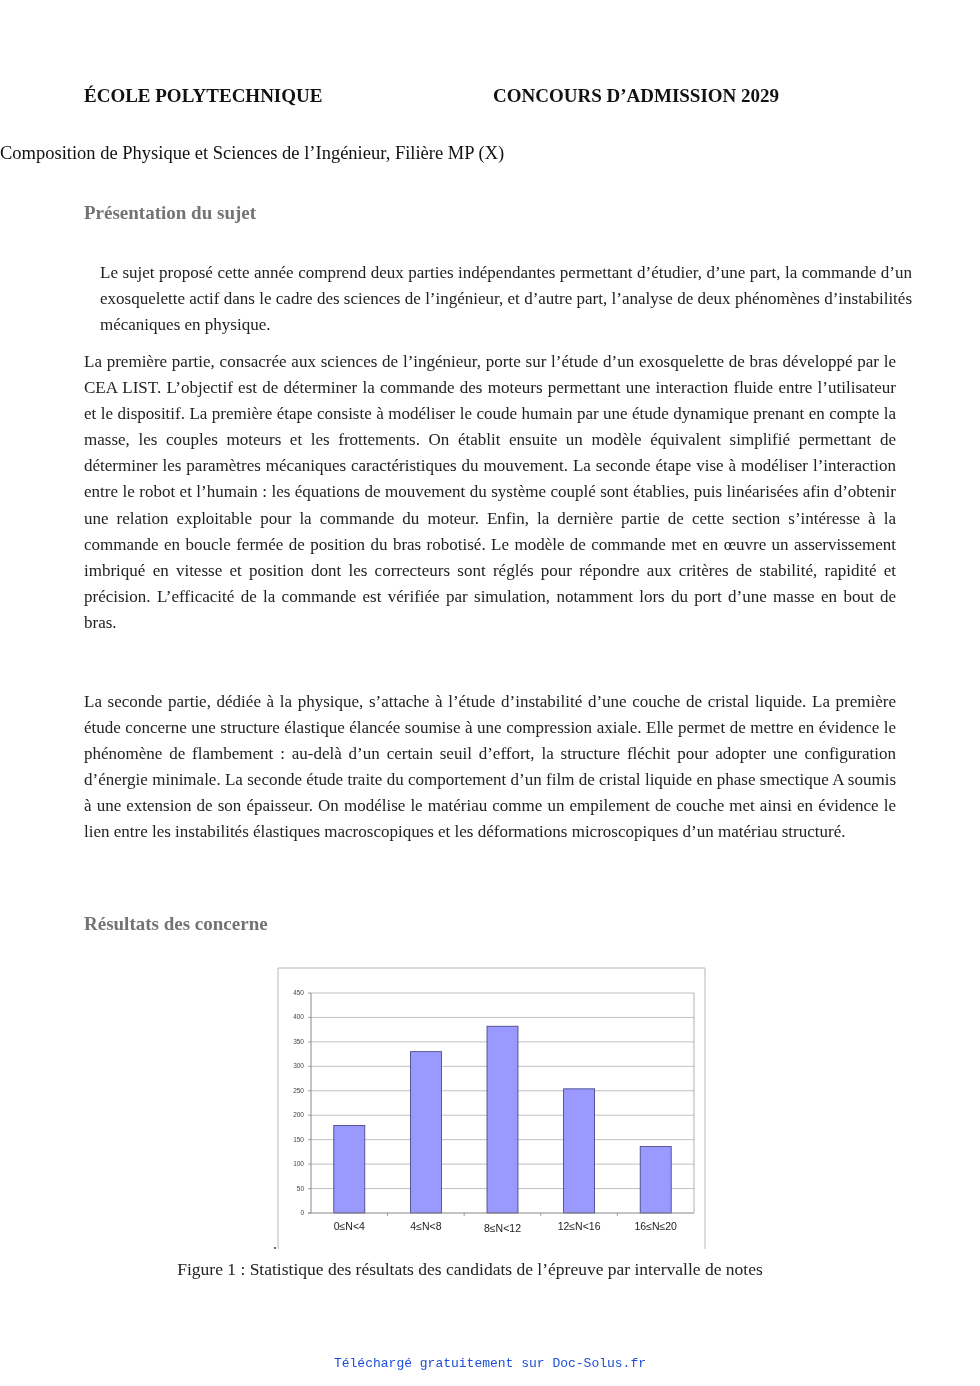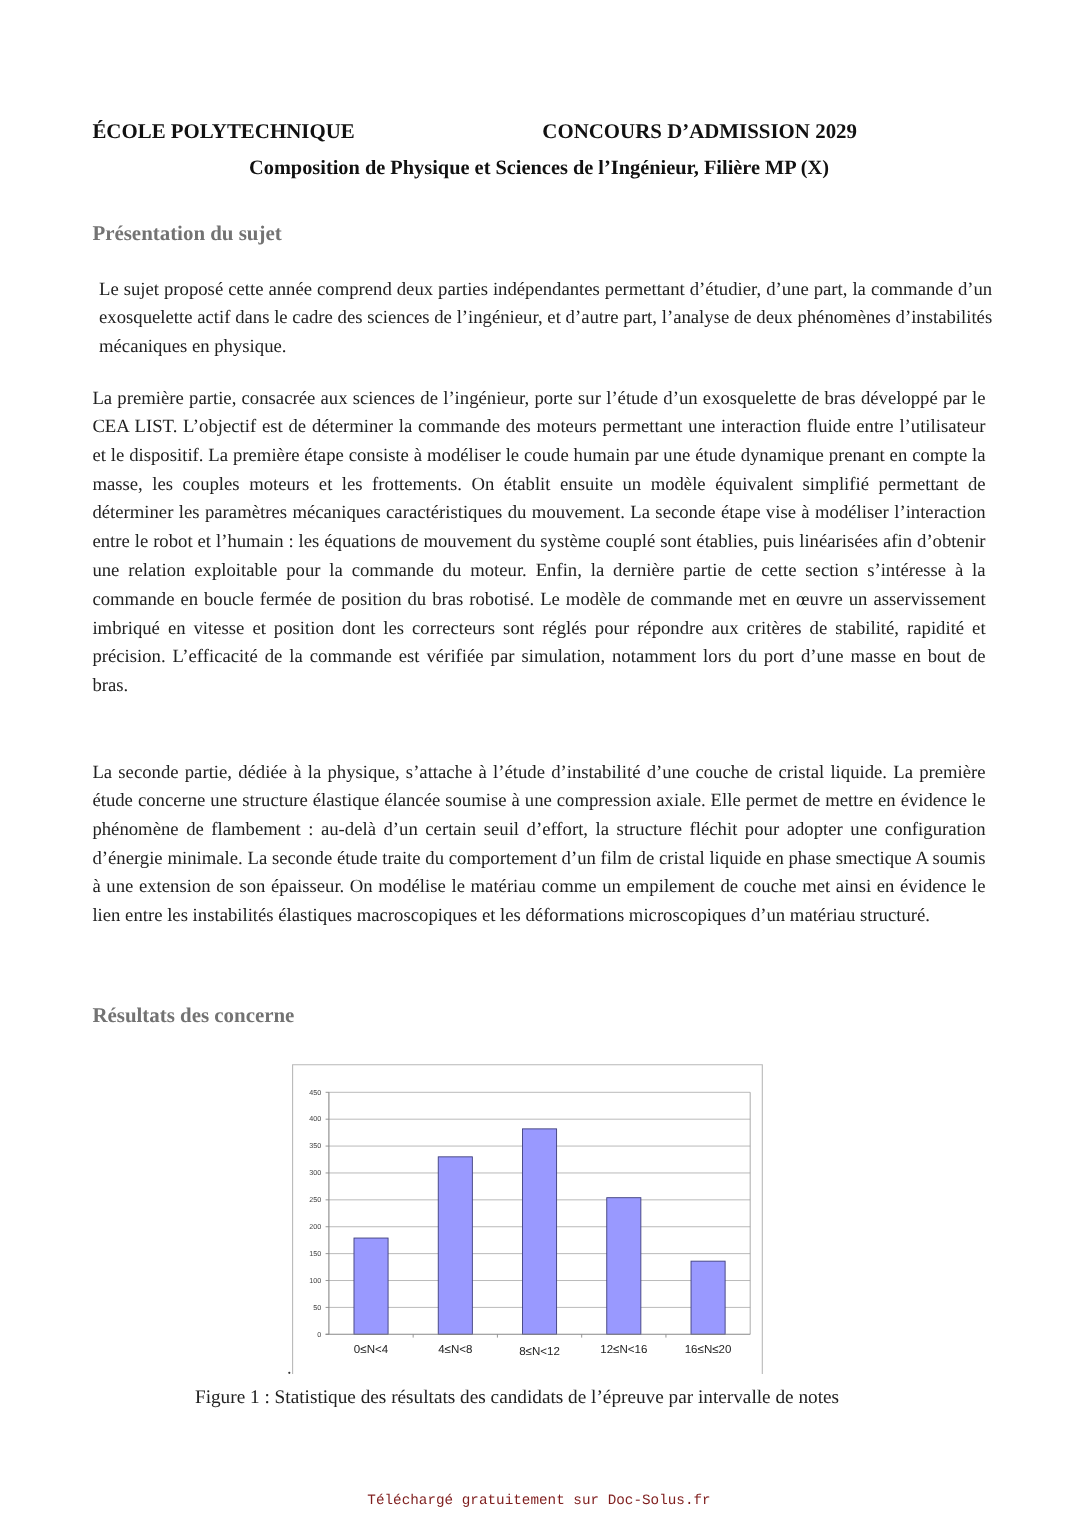--- a/index.html
+++ b/index.html
@@ -3,62 +3,62 @@
   <meta charset="utf-8">
   <style>
     html, body { margin: 0; padding: 0; background: #ffffff; }
     body {
       width: 980px; height: 1386px; position: relative; overflow: hidden;
       font-family: "Liberation Serif", "DejaVu Serif", serif;
       color: #1a1a1a;
     }
     .hdr {
       position: absolute; top: 85px; font-size: 19px; font-weight: bold;
-      letter-spacing: 0px; color: #111; margin-top: 24px;
+      letter-spacing: 0px; color: #111;
     }
     .hdr-left { left: 84px; }
     .hdr-right { left: 493px; }
     .subtitle {
-      position: absolute; top: 143px; left: 0; width: 980px; text-align: center;
-      font-size: 18.5px; font-weight: bold; color: #111;
+      position: absolute; top: 143px; left: 0; width: 980px; 
+      font-size: 18.5px; font-weight: normal; color: #111;
     }
     .section-title {
       position: absolute; left: 84px; font-size: 19px; font-weight: bold; color: #737373;
     }
     .para {
       position: absolute; left: 84px; width: 812px;
       font-size: 17px; line-height: 26.1px; text-align: justify;
       text-align-last: left; color: #222;
       hyphens: none;
     }
     .chart-wrap {
-      position: absolute; left: 258px; top: 960px; width: 450px; height: 295px; text-decoration: underline;
+      position: absolute; left: 270px; top: 960px; width: 450px; height: 295px; text-decoration: underline;
     }
     .caption {
       position: absolute; top: 1259px; left: 0; width: 940px; text-align: center;
       font-size: 17.5px; color: #222;
     }
     .footer {
       position: absolute; top: 1356px; left: 0; width: 980px; text-align: center;
       font-family: "Liberation Mono", "DejaVu Sans Mono", monospace;
-      font-size: 13px; color: #7f1d1d;
+      font-size: 13px; color: #1d4ed8;
     }
     svg text { font-family: "Liberation Sans", "DejaVu Sans", sans-serif; }
   </style>
 </head>
 <body>
 
 <div class="hdr hdr-left">ÉCOLE POLYTECHNIQUE</div>
 <div class="hdr hdr-right">CONCOURS D’ADMISSION 2029</div>
 
 <div class="subtitle">Composition de Physique et Sciences de l’Ingénieur, Filière MP (X)</div>
 
 <div class="section-title" style="top:202px;">Présentation du sujet</div>
 
-<p class="para" style="top:244px; margin:6px;">Le sujet proposé cette année comprend deux parties indépendantes permettant d’étudier, d’une part, la commande d’un exosquelette actif dans le cadre des sciences de l’ingénieur, et d’autre part, l’analyse de deux phénomènes d’instabilités mécaniques en physique.</p>
+<p class="para" style="top:244px; margin:16px;">Le sujet proposé cette année comprend deux parties indépendantes permettant d’étudier, d’une part, la commande d’un exosquelette actif dans le cadre des sciences de l’ingénieur, et d’autre part, l’analyse de deux phénomènes d’instabilités mécaniques en physique.</p>
 <p class="para" style="top:349px; margin:0;">La première partie, consacrée aux sciences de l’ingénieur, porte sur l’étude d’un exosquelette de bras développé par le CEA LIST. L’objectif est de déterminer la commande des moteurs permettant une interaction fluide entre l’utilisateur et le dispositif. La première étape consiste à modéliser le coude humain par une étude dynamique prenant en compte la masse, les couples moteurs et les frottements. On établit ensuite un modèle équivalent simplifié permettant de déterminer les paramètres mécaniques caractéristiques du mouvement. La seconde étape vise à modéliser l’interaction entre le robot et l’humain : les équations de mouvement du système couplé sont établies, puis linéarisées afin d’obtenir une relation exploitable pour la commande du moteur. Enfin, la dernière partie de cette section s’intéresse à la commande en boucle fermée de position du bras robotisé. Le modèle de commande met en œuvre un asservissement imbriqué en vitesse et position dont les correcteurs sont réglés pour répondre aux critères de stabilité, rapidité et précision. L’efficacité de la commande est vérifiée par simulation, notamment lors du port d’une masse en bout de bras.</p>
 <p class="para" style="top:689px; margin:0;">La seconde partie, dédiée à la physique, s’attache à l’étude d’instabilité d’une couche de cristal liquide. La première étude concerne une structure élastique élancée soumise à une compression axiale. Elle permet de mettre en évidence le phénomène de flambement : au-delà d’un certain seuil d’effort, la structure fléchit pour adopter une configuration d’énergie minimale. La seconde étude traite du comportement d’un film de cristal liquide en phase smectique A soumis à une extension de son épaisseur. On modélise le matériau comme un empilement de couche met ainsi en évidence le lien entre les instabilités élastiques macroscopiques et les déformations microscopiques d’un matériau structuré.</p>
 
 <div class="section-title" style="top:913px;">Résultats des concerne</div>
 
 <div class="chart-wrap">
   <svg id="chart" width="450" height="295" viewBox="0 0 450 295">
 
     <g id="frame">
         <polyline points="8,289 8,8 435,8 435,289" fill="none" stroke="#b8b8b8" stroke-width="1"></polyline>

